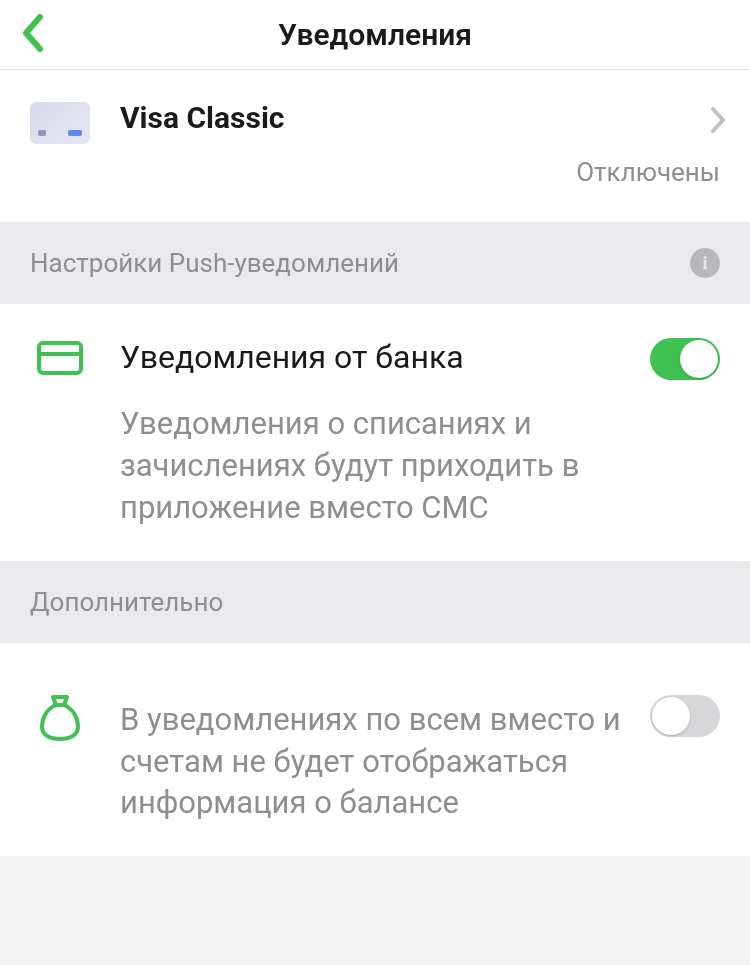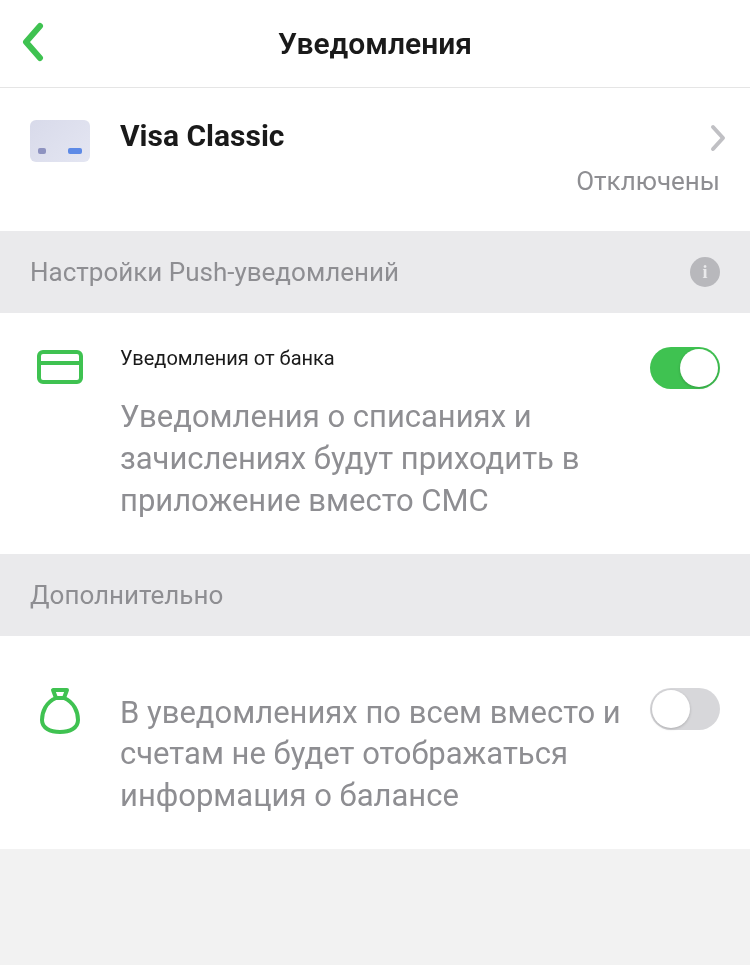--- a/index.html
+++ b/index.html
@@ -5,21 +5,21 @@
   * { box-sizing: border-box; margin: 0; padding: 0; }
   body {
     width: 750px;
     height: 965px;
     font-family: -apple-system, BlinkMacSystemFont, "Segoe UI", Roboto, Helvetica, Arial, sans-serif;
     background: #f2f2f2;
     overflow: hidden;
   }
   .header {
     background: #ffffff;
-    height: 88px;
+    height: 70px;
     display: flex;
     align-items: center;
     justify-content: center;
     position: relative;
     border-bottom: 1px solid #e5e5e5;
   }
   .back-btn {
     position: absolute;
     left: 20px;
     top: 50%;
@@ -77,21 +77,21 @@
   .card-name {
     font-size: 30px;
     font-weight: 700;
     color: #1a1a1a;
     margin-top: 2px;
   }
   .card-status {
     font-size: 26px;
     color: #8e8e92;
     text-align: right;
-    margin-top: 13px;
+    margin-top: 22px;
   }
   .chevron {
     position: absolute;
     right: 24px;
     top: 36px;
   }
   .section-header {
     background: #eaeaec;
     padding: 26px 30px;
     display: flex;
@@ -127,21 +127,21 @@
     justify-content: center;
     flex-shrink: 0;
     margin-top: 4px;
   }
   .setting-text-col {
     flex: 1;
     margin-left: 30px;
     padding-right: 20px;
   }
   .setting-title {
-    font-size: 20px;
+    font-size: 32px;
     font-weight: 400;
     color: #1a1a1a;
     line-height: 1.35;
   }
   .setting-desc {
     font-size: 31px;
     color: #8e8e92;
     line-height: 1.35;
     margin-top: 24px;
   }

